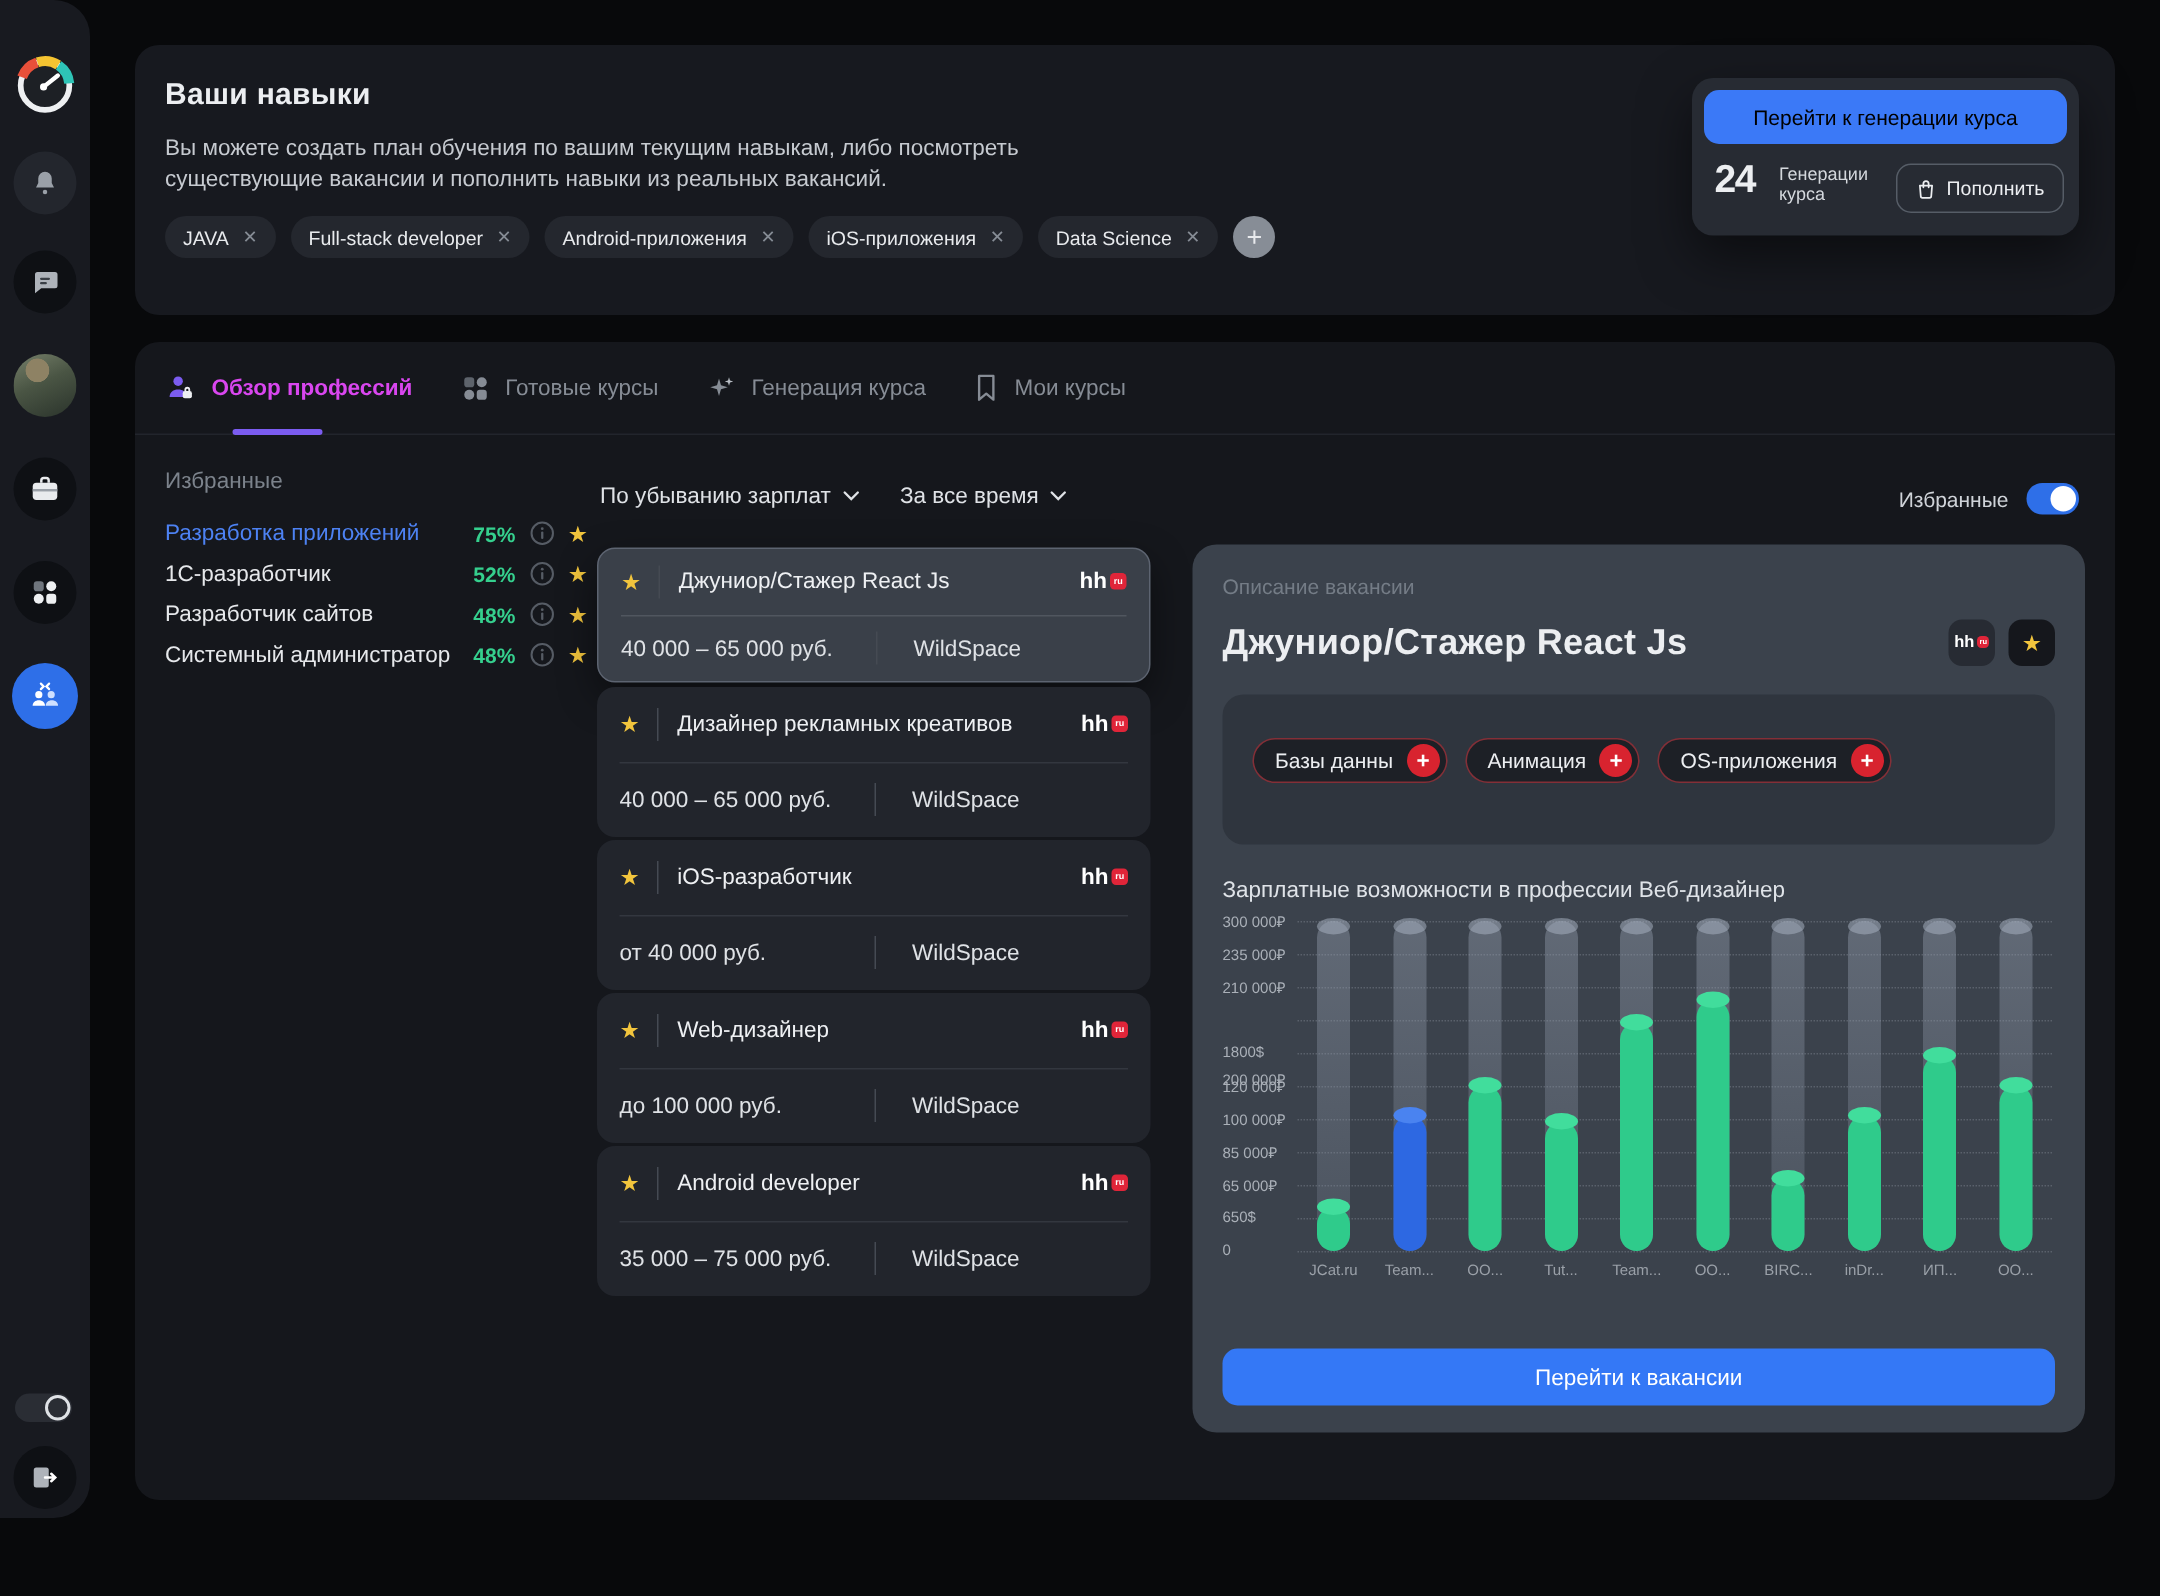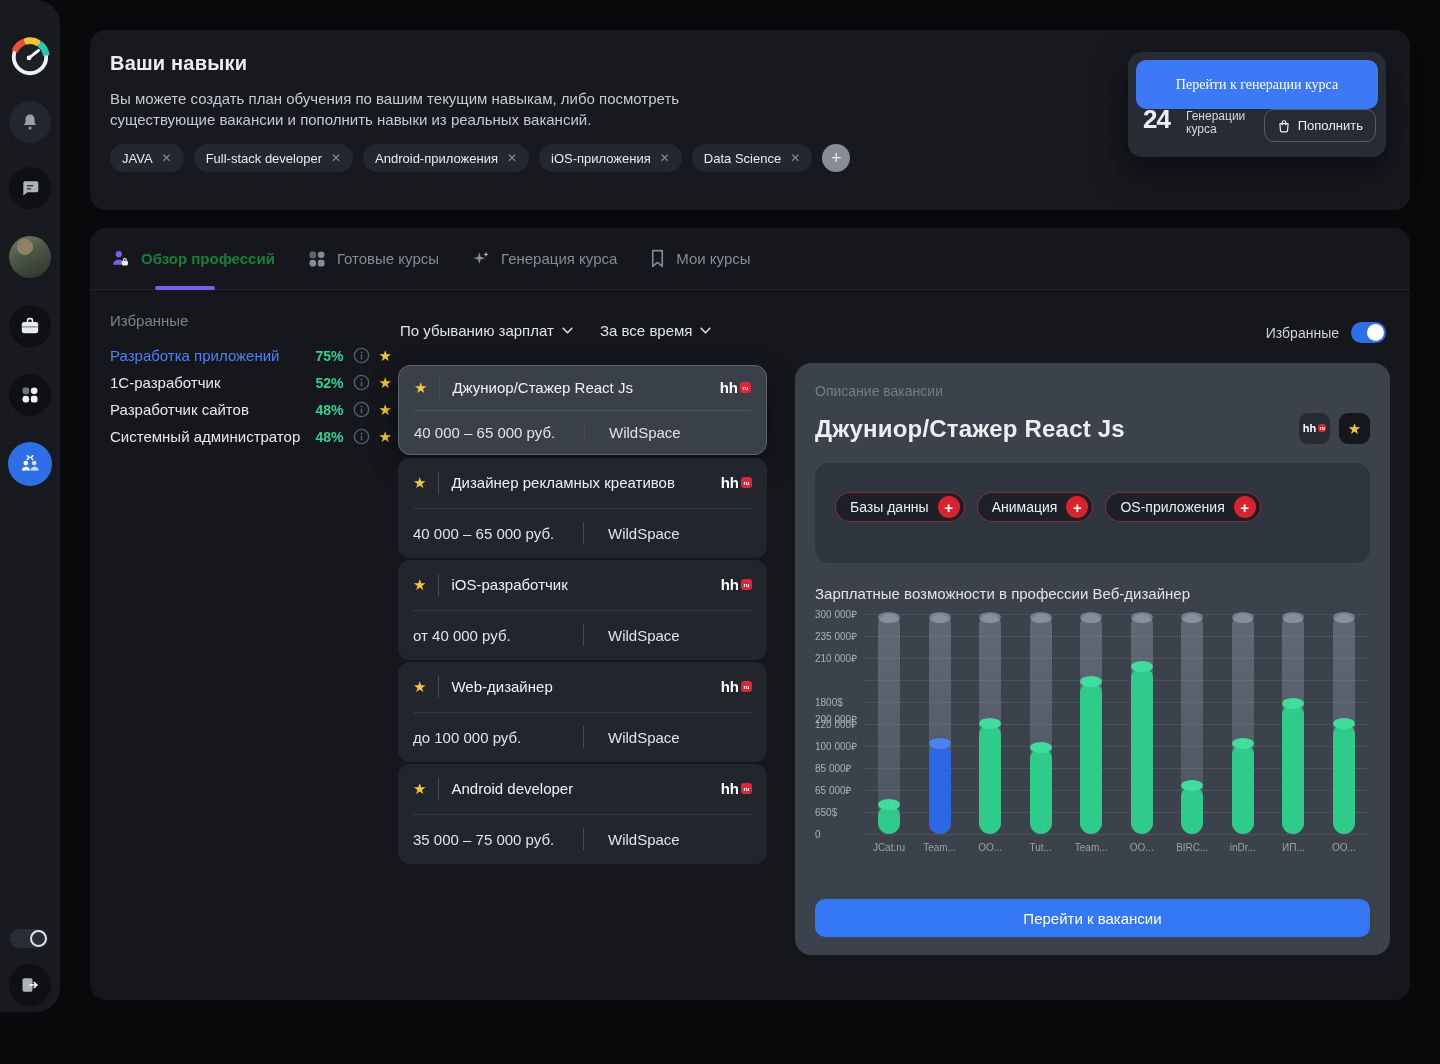--- a/index.html
+++ b/index.html
@@ -33,34 +33,34 @@
   .page-desc  { position:absolute; left:20px; top:58px; width:600px; font-size:15px; line-height:21px; color:#c6cad0; }
   .tag-row { position:absolute; left:20px; top:114px; display:flex; gap:10px; align-items:center; }
   .tag { height:28px; background:#24272e; border-radius:14px; display:flex; align-items:center;
     padding:0 12px; font-size:13px; color:#e8eaed; gap:9px; cursor:pointer; }
   .tag .x { color:#868c95; font-size:12px; cursor:pointer; }
   .tag-add { width:28px; height:28px; border-radius:50%; background:#878d96; color:#e8eaed;
     display:flex; align-items:center; justify-content:center; font-size:18px; cursor:pointer; }
   
   .gen-panel { position:absolute; left:1038px; top:22px; width:258px; height:105px;
     background:#272b33; border-radius:14px; box-shadow:0 14px 34px rgba(0,0,0,.5); }
-  .gen-cta { position:absolute; left:8px; top:8px; width:242px; height:49px; border:none;
-    background:#3b79f7; border-radius:10px; color:#ffffff; font-size:14px; font-family:Liberation Serif, serif; cursor:pointer; }
+  .gen-cta { position:absolute; left:8px; top:8px; width:242px; height:36px; border:none;
+    background:#3b79f7; border-radius:10px; color:#000000; font-size:14px; font-family:Liberation Sans, sans-serif; cursor:pointer; }
   .gen-count { position:absolute; left:15px; top:52px; font-size:26px; font-weight:700; letter-spacing:-1px; }
   .gen-label { position:absolute; left:58px; top:58px; font-size:12px; line-height:13px; color:#d4d8dd; }
   .topup-btn { position:absolute; right:10px; top:57px; height:33px; background:transparent;
     border:1px solid #565d67; border-radius:10px; padding:0 12px; color:#eceef1; font-size:13px;
     display:flex; align-items:center; gap:7px; font-family:inherit; cursor:pointer; }
   
   .main-card { position:absolute; left:90px; top:228px; width:1320px; height:772px;
     background:#15171c; border-radius:16px; }
   .tabs { position:absolute; left:0; right:0; top:0; height:62px; padding:0 20px;
     display:flex; align-items:center; gap:32px; border-bottom:1px solid #22252c; }
   .tab { display:flex; align-items:center; gap:10px; font-size:15px; color:#868c95; cursor:pointer; }
-  .tab.active { color:#15803d; font-weight:600; }
+  .tab.active { color:#d946ef; font-weight:600; }
   .tab-underline { position:absolute; left:65px; top:58px; width:60px; height:4px;
     border-radius:3px; background:#7b5cf0; }
   
   .fav { position:absolute; left:20px; top:84px; width:282px; }
   .fav-h { font-size:15px; color:#7c838c; margin-bottom:13px; }
   .fav-row { display:flex; align-items:center; height:27px; cursor:pointer; }
   .fav-name { width:196px; font-size:15px; color:#e6e8eb; white-space:nowrap; }
   .fav-row.sel .fav-name { color:#4d82f3; }
   .fav-pct { width:40px; text-align:right; font-size:14px; font-weight:600; color:#35d08e; }
   .fav-info { margin-left:9px; display:flex; cursor:pointer; }

